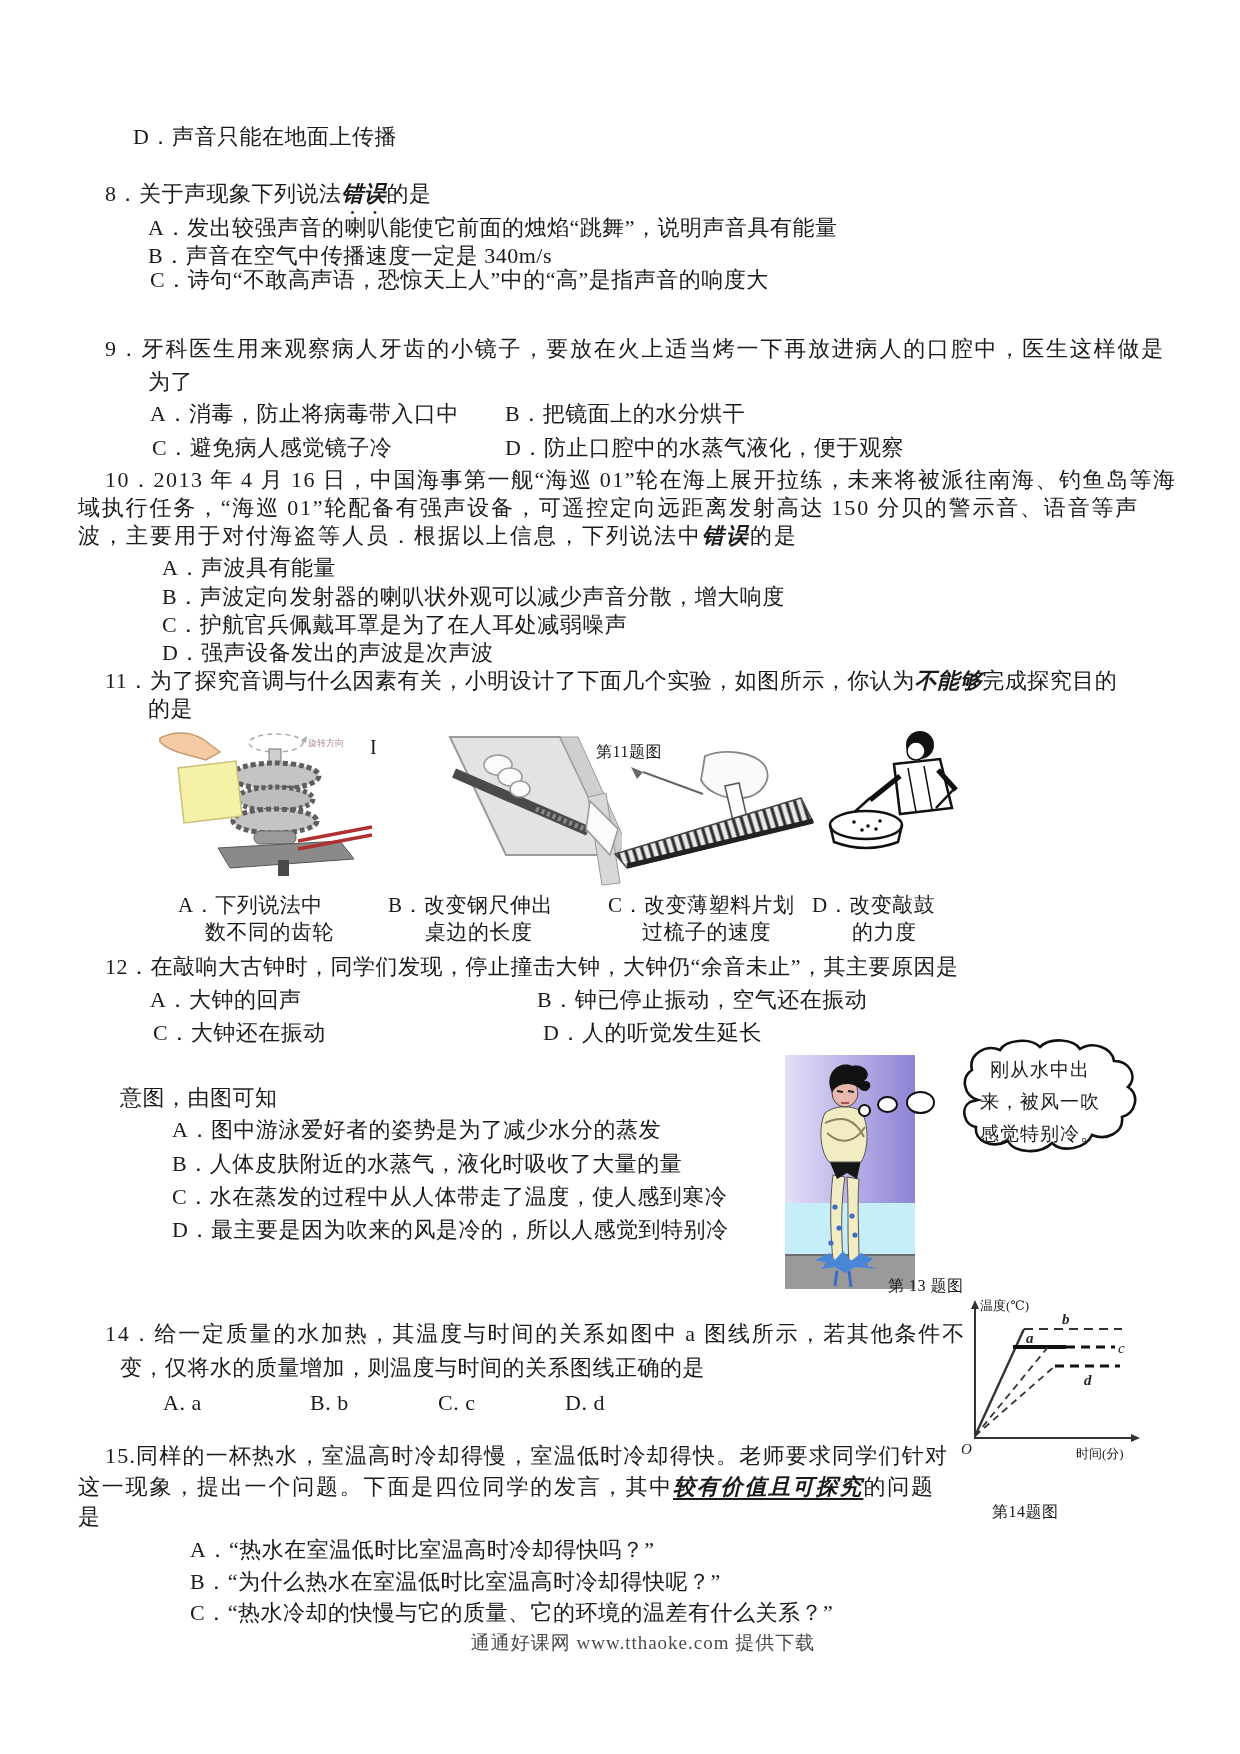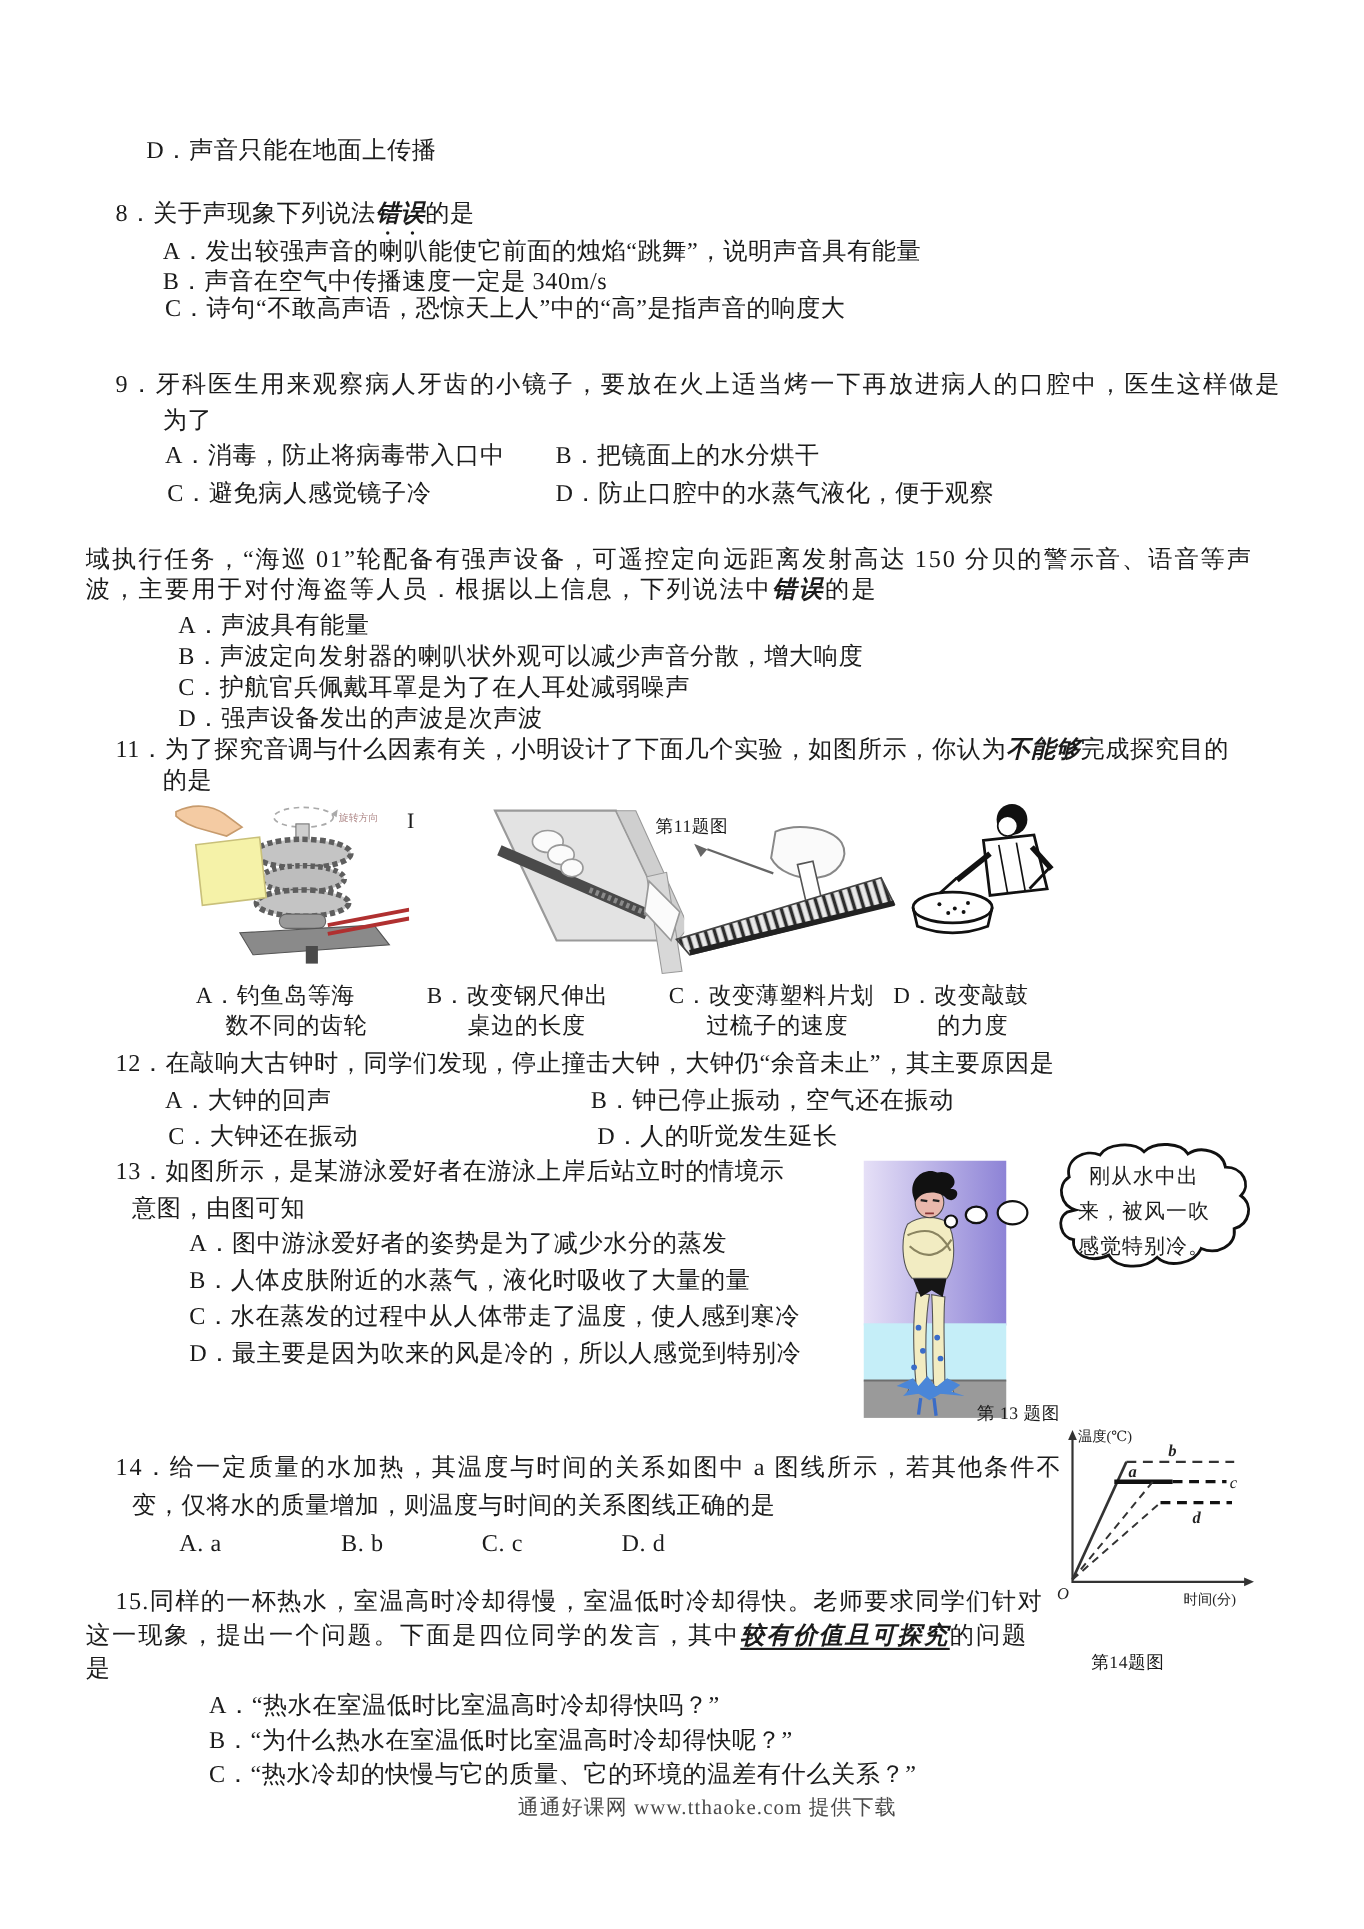--- a/index.html
+++ b/index.html
@@ -33,20 +33,21 @@
   <div class="ln" style="left:148px;top:243px">B．声音在空气中传播速度一定是 340m/s</div>
   <div class="ln" style="left:150px;top:267px">C．诗句“不敢高声语，恐惊天上人”中的“高”是指声音的响度大</div>
 
   <div class="ln wide" style="left:105px;top:336px">9．牙科医生用来观察病人牙齿的小镜子，要放在火上适当烤一下再放进病人的口腔中，医生这样做是</div>
   <div class="ln" style="left:148px;top:369px">为了</div>
   <div class="ln" style="left:150px;top:401px">A．消毒，防止将病毒带入口中</div>
   <div class="ln" style="left:505px;top:401px">B．把镜面上的水分烘干</div>
   <div class="ln" style="left:152px;top:435px">C．避免病人感觉镜子冷</div>
   <div class="ln" style="left:505px;top:435px">D．防止口腔中的水蒸气液化，便于观察</div>
 
+  <div class="ln" style="left:105px;top:467px;letter-spacing:1.5px">10．2013 年 4 月 16 日，中国海事第一舰“海巡 01”轮在海上展开拉练，未来将被派往南海、钓鱼岛等海</div>
   <div class="ln" style="left:78px;top:495px;letter-spacing:1.8px">域执行任务，“海巡 01”轮配备有强声设备，可遥控定向远距离发射高达 150 分贝的警示音、语音等声</div>
   <div class="ln" style="left:78px;top:523px;letter-spacing:2px"><span>波，主要用于对付海盗等人员．根据以上信息，下列说法中</span><span class="em">错误</span><span>的是</span></div>
   <div class="ln" style="left:162px;top:555px">A．声波具有能量</div>
   <div class="ln" style="left:162px;top:584px">B．声波定向发射器的喇叭状外观可以减少声音分散，增大响度</div>
   <div class="ln" style="left:162px;top:612px">C．护航官兵佩戴耳罩是为了在人耳处减弱噪声</div>
   <div class="ln" style="left:162px;top:640px">D．强声设备发出的声波是次声波</div>
 
   <div class="ln" style="left:105px;top:668px"><span>11．为了探究音调与什么因素有关，小明设计了下面几个实验，如图所示，你认为</span><span class="em">不能够</span><span>完成探究目的</span></div>
   <div class="ln" style="left:148px;top:696px">的是</div>
 
@@ -121,36 +122,35 @@
       <g fill="#111">
         <circle cx="30" cy="94" r="1.8"></circle>
           <circle cx="44" cy="98" r="1.8"></circle>
           <circle cx="56" cy="93" r="1.8"></circle>
           <circle cx="38" cy="102" r="1.8"></circle>
           <circle cx="52" cy="101" r="1.8"></circle>
       </g>
     </svg>
   </div>
 
-  <div class="ln cap" style="left:178px;top:893px">A．钓鱼岛等海</div>
+  <div class="ln cap" style="left:178px;top:893px">A．下列说法中</div>
   <div class="ln cap" style="left:205px;top:920px">数不同的齿轮</div>
   <div class="ln cap" style="left:388px;top:893px">B．改变钢尺伸出</div>
   <div class="ln cap" style="left:425px;top:920px">桌边的长度</div>
   <div class="ln cap" style="left:608px;top:893px">C．改变薄塑料片划</div>
   <div class="ln cap" style="left:642px;top:920px">过梳子的速度</div>
   <div class="ln cap" style="left:812px;top:893px">D．改变敲鼓</div>
   <div class="ln cap" style="left:852px;top:920px">的力度</div>
 
   <div class="ln" style="left:105px;top:954px">12．在敲响大古钟时，同学们发现，停止撞击大钟，大钟仍“余音未止”，其主要原因是</div>
   <div class="ln" style="left:150px;top:987px">A．大钟的回声</div>
   <div class="ln" style="left:537px;top:987px">B．钟已停止振动，空气还在振动</div>
   <div class="ln" style="left:153px;top:1020px">C．大钟还在振动</div>
   <div class="ln" style="left:543px;top:1020px">D．人的听觉发生延长</div>
 
-  <div class="ln" style="left:105px;top:1052px">13．如图所示，是某游泳爱好者在游泳上岸后站立时的情境示</div>
   <div class="ln" style="left:120px;top:1085px">意图，由图可知</div>
   <div class="ln" style="left:172px;top:1117px">A．图中游泳爱好者的姿势是为了减少水分的蒸发</div>
   <div class="ln" style="left:172px;top:1151px">B．人体皮肤附近的水蒸气，液化时吸收了大量的量</div>
   <div class="ln" style="left:172px;top:1184px">C．水在蒸发的过程中从人体带走了温度，使人感到寒冷</div>
   <div class="ln" style="left:172px;top:1217px">D．最主要是因为吹来的风是冷的，所以人感觉到特别冷</div>
 
   <div class="fig" style="left:785px;top:1038px;width:370px;height:270px">
     <svg width="130" height="234" viewBox="0 0 130 234" style="position:absolute;left:0;top:17px">
       <defs>
         <linearGradient id="swbg" x1="0" y1="0" x2="1" y2="0">

